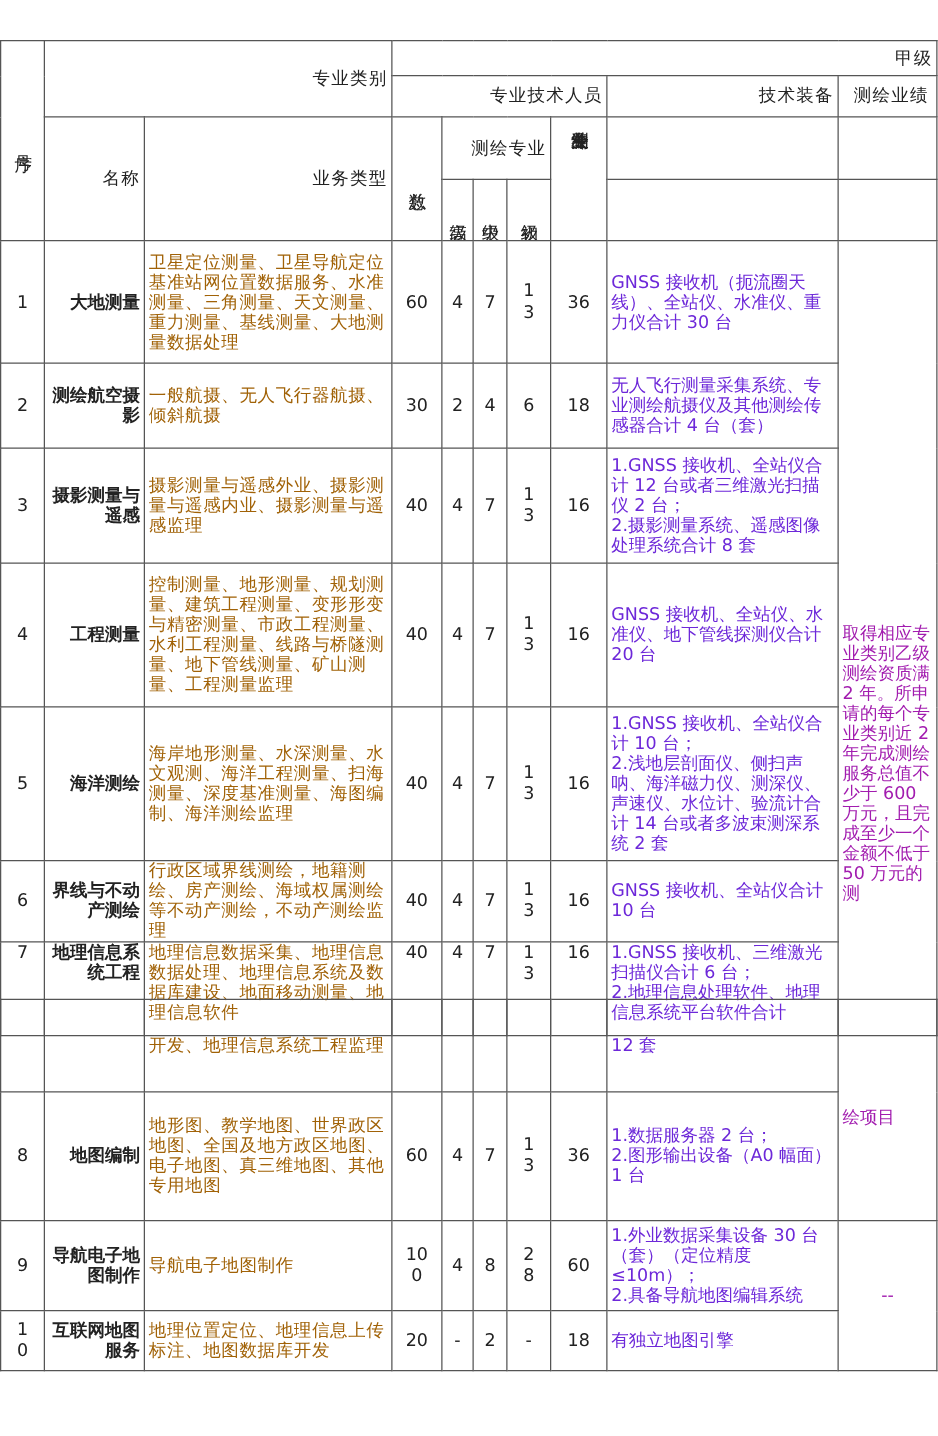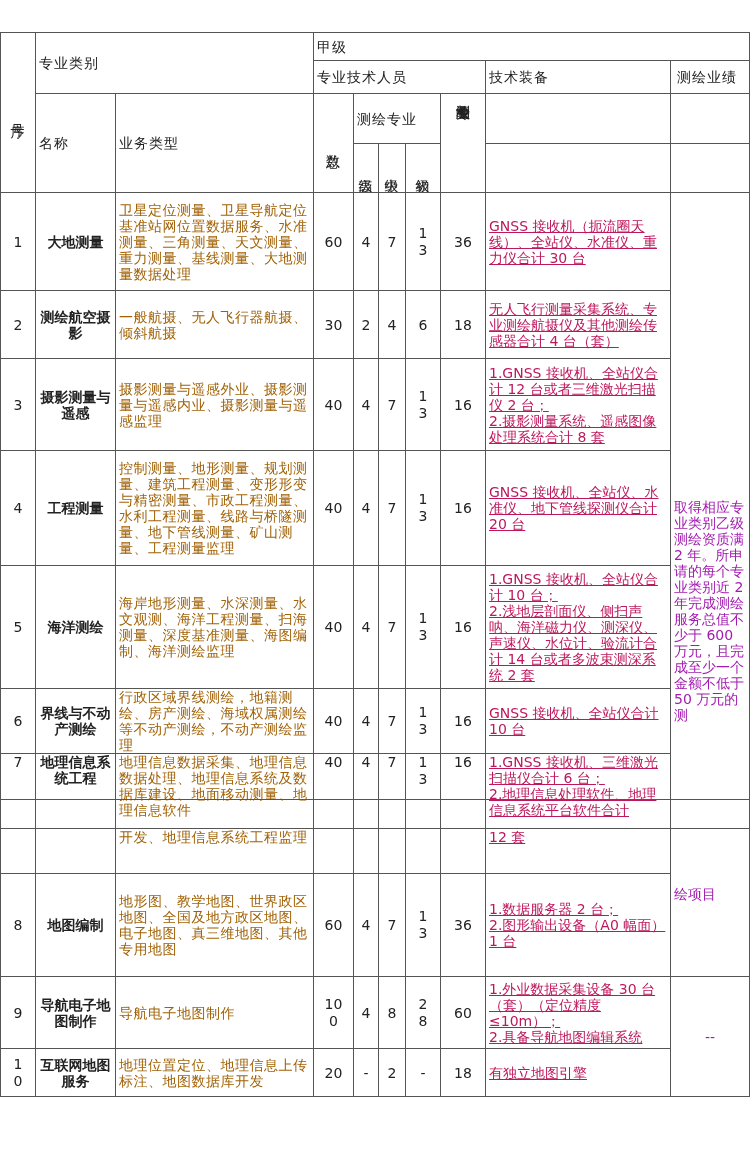--- a/index.html
+++ b/index.html
@@ -2,27 +2,27 @@
 <html><head>
 <meta charset="utf-8">
 <style>
   html, body { margin:0; padding:0; background:#ffffff; }
   body { width:750px; height:1149px; position:relative; overflow:hidden;
          font-family:"DejaVu Sans","Liberation Sans",sans-serif; color:#222; }
   .tbl { position:absolute; left:0; border-collapse:collapse; table-layout:fixed; }
   .tbl td { border:1.5px solid #555; padding:0 3px; font-size:14px; line-height:16px;
             vertical-align:middle; overflow:hidden; }
   .c { text-align:center; }
-  .hdr { font-size:15px; text-align:left; letter-spacing:1px; }
+  .hdr { font-size:15px; text-align:right; letter-spacing:1px; }
   .vert { writing-mode:vertical-rl; text-orientation:upright; margin:0 auto; letter-spacing:0; }
   .num { font-size:15px; text-align:center; padding:0 1px; }
   .stack { display:inline-block; width:10px; word-break:break-all; line-height:17px; }
-  .name { font-size:14px; text-align:center; font-weight:bold; padding:0 10px; line-height:16px;margin-top:48px; }
+  .name { font-size:14px; text-align:right; font-weight:bold; padding:0 10px; line-height:16px;margin-top:48px; }
   .btype { font-size:13.5px; color:#a16207; padding:0 8px; line-height:15.5px; letter-spacing:0.5px; }
-  .equip { font-size:13.5px; color:#be185d; padding:0 6px; line-height:16.5px;text-decoration:underline; }
+  .equip { font-size:13.5px; color:#6d28d9; padding:0 6px; line-height:16.5px; }
   .perf  { font-size:14px; color:#a21caf; padding:0 4px; line-height:16.5px; }
   .top { vertical-align:top !important; }
 </style>
 </head>
 <body>
 
 <table class="tbl" style="top:32px; width:749px;">
   <colgroup>
     <col style="width:35px">
       <col style="width:80px">

